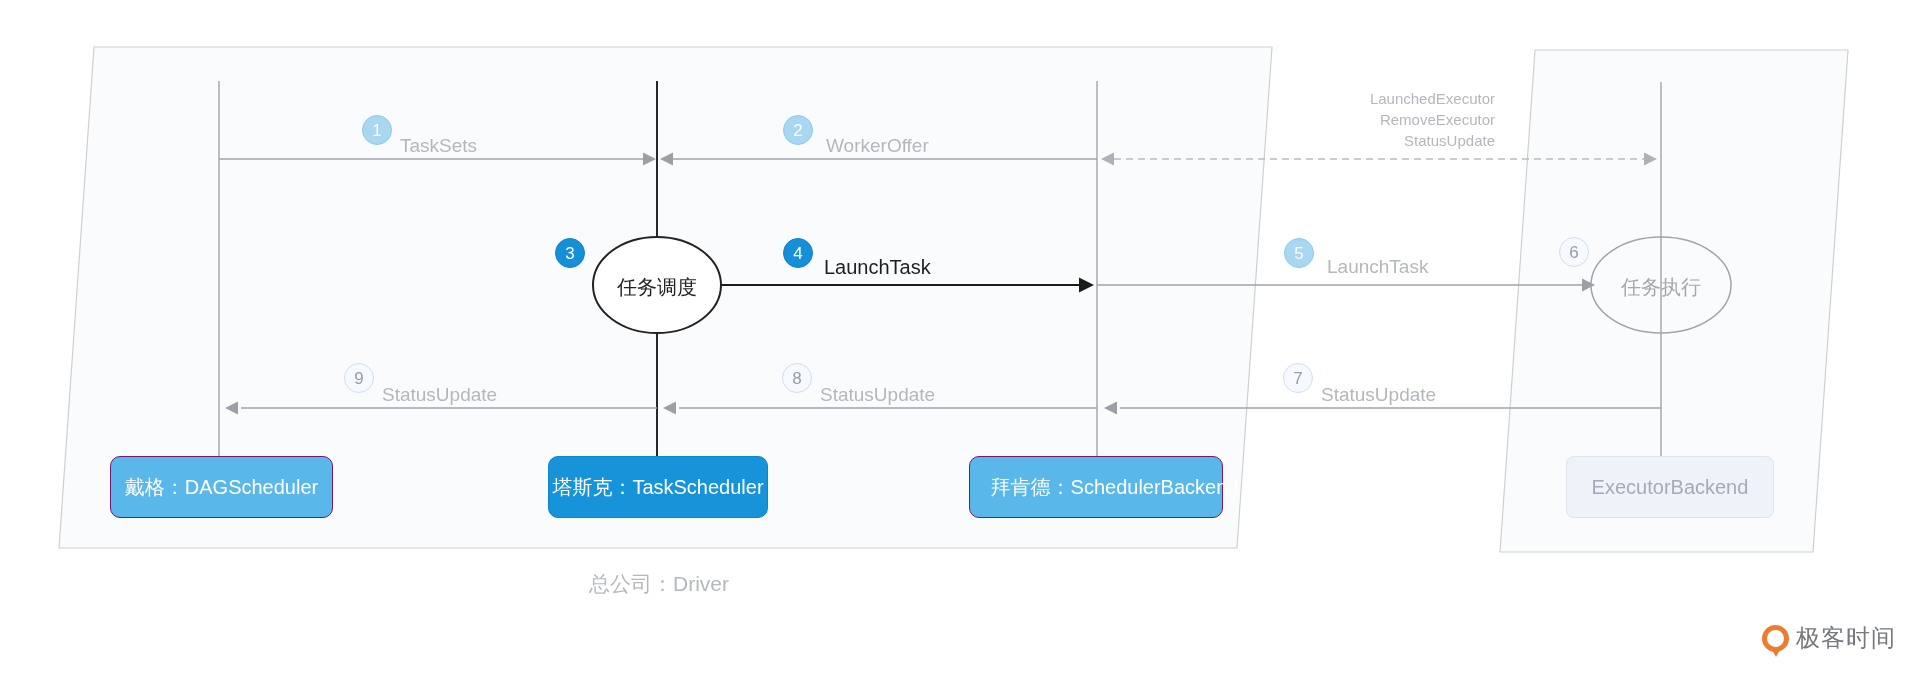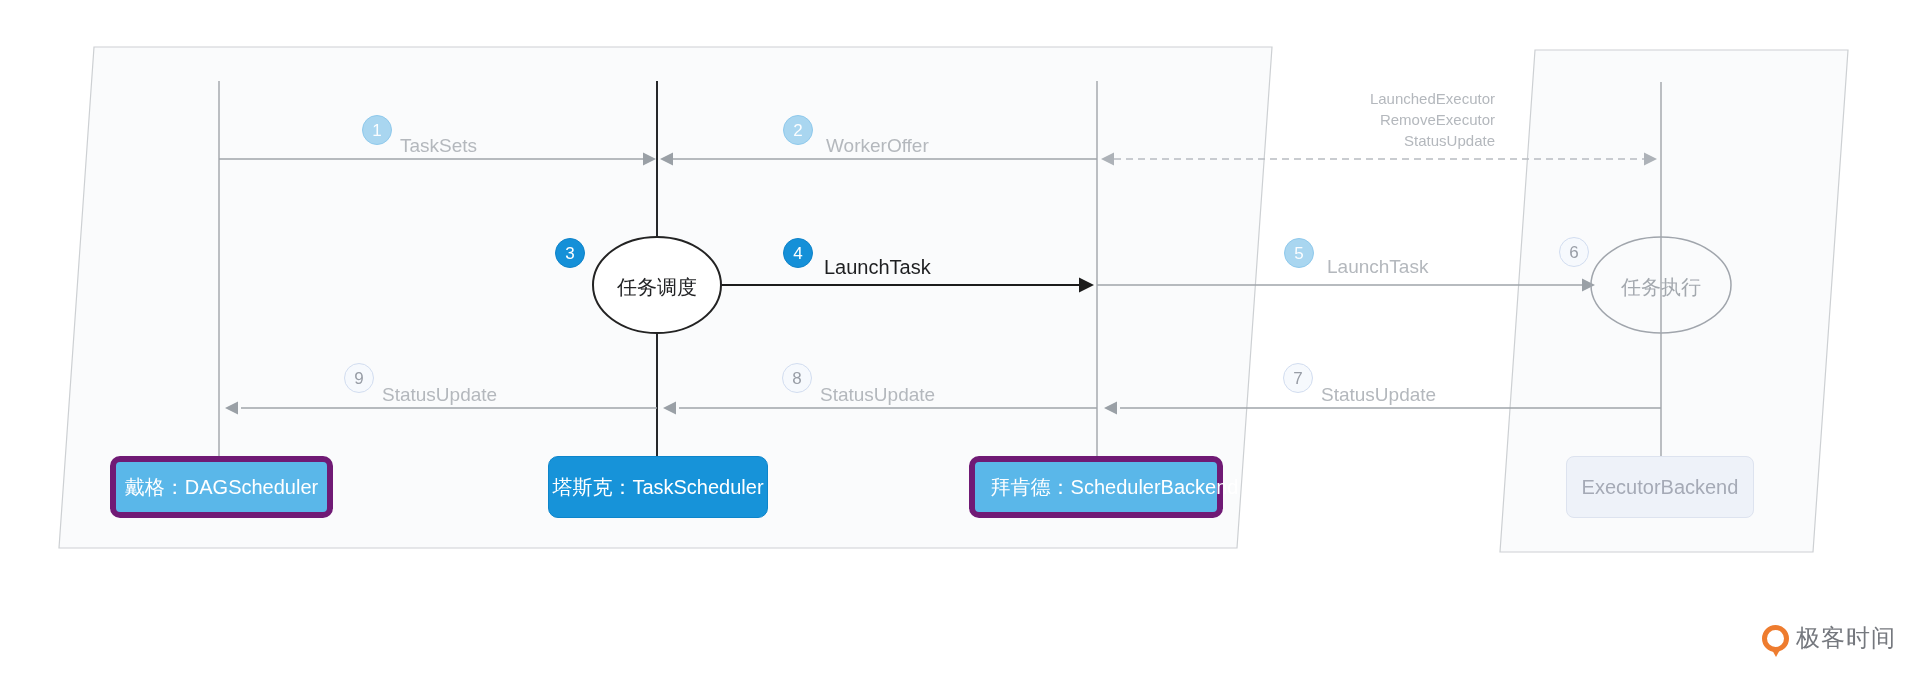--- a/index.html
+++ b/index.html
@@ -29,21 +29,21 @@
 
   .ellipse-label{position:absolute;text-align:center;font-size:20px;white-space:nowrap;}
   .ellipse-label.schedule{left:593px;top:274px;width:128px;color:#222325;}
   .ellipse-label.execute{left:1591px;top:274px;width:140px;color:#a3a8ae;}
 
   .node-box{
     position:absolute;top:456px;height:62px;box-sizing:border-box;border-radius:10px;
     display:flex;align-items:center;justify-content:center;
     font-size:20px;color:#ffffff;white-space:nowrap;
   }
-  .node-box.blue-light{background:#5ab7e9;border:6px solid #701a75;}
+  .node-box.blue-light{background:#5ab7e9;border:1px solid #701a75;}
   .node-box.blue-dark{background:#1793d9;border:1px solid #0d85cb;}
   .node-box.grey{background:#eef2f9;border:1px solid #dde3ef;color:#a5aab6;border-radius:8px;}
 
   .region-label{
     position:absolute;top:570px;width:300px;text-align:center;
     font-size:21px;color:#b5b8bd;white-space:nowrap;
   }
 
   .logo{position:absolute;left:1762px;top:622px;display:flex;align-items:center;}
   .logo-icon{position:relative;width:27px;height:27px;margin-right:7px;}
@@ -121,22 +121,23 @@
       <div>RemoveExecutor</div>
       <div>StatusUpdate</div>
     </div>
 
     <div class="ellipse-label schedule">任务调度</div>
     <div class="ellipse-label execute">任务执行</div>
 
     <div class="node-box blue-light" style="left:110px;width:223px;">戴格：DAGScheduler</div>
     <div class="node-box blue-dark" style="left:548px;width:220px;">塔斯克：TaskScheduler</div>
     <div class="node-box blue-light" style="left:969px;width:254px;padding-left:37px;">拜肯德：SchedulerBackend</div>
-    <div class="node-box grey" style="left:1566px;width:188px;">ExecutorBackend</div>
+    <div class="node-box grey" style="left:1566px;width:208px;">ExecutorBackend</div>
 
+    <div class="region-label" style="left:509px;">总公司：Driver</div>
 
     <div class="logo">
       <span class="logo-icon">
         <span class="logo-ring"></span>
         <span class="logo-tail"></span>
       </span>
       <span class="logo-text">极客时间</span>
     </div>
 
   </div>

